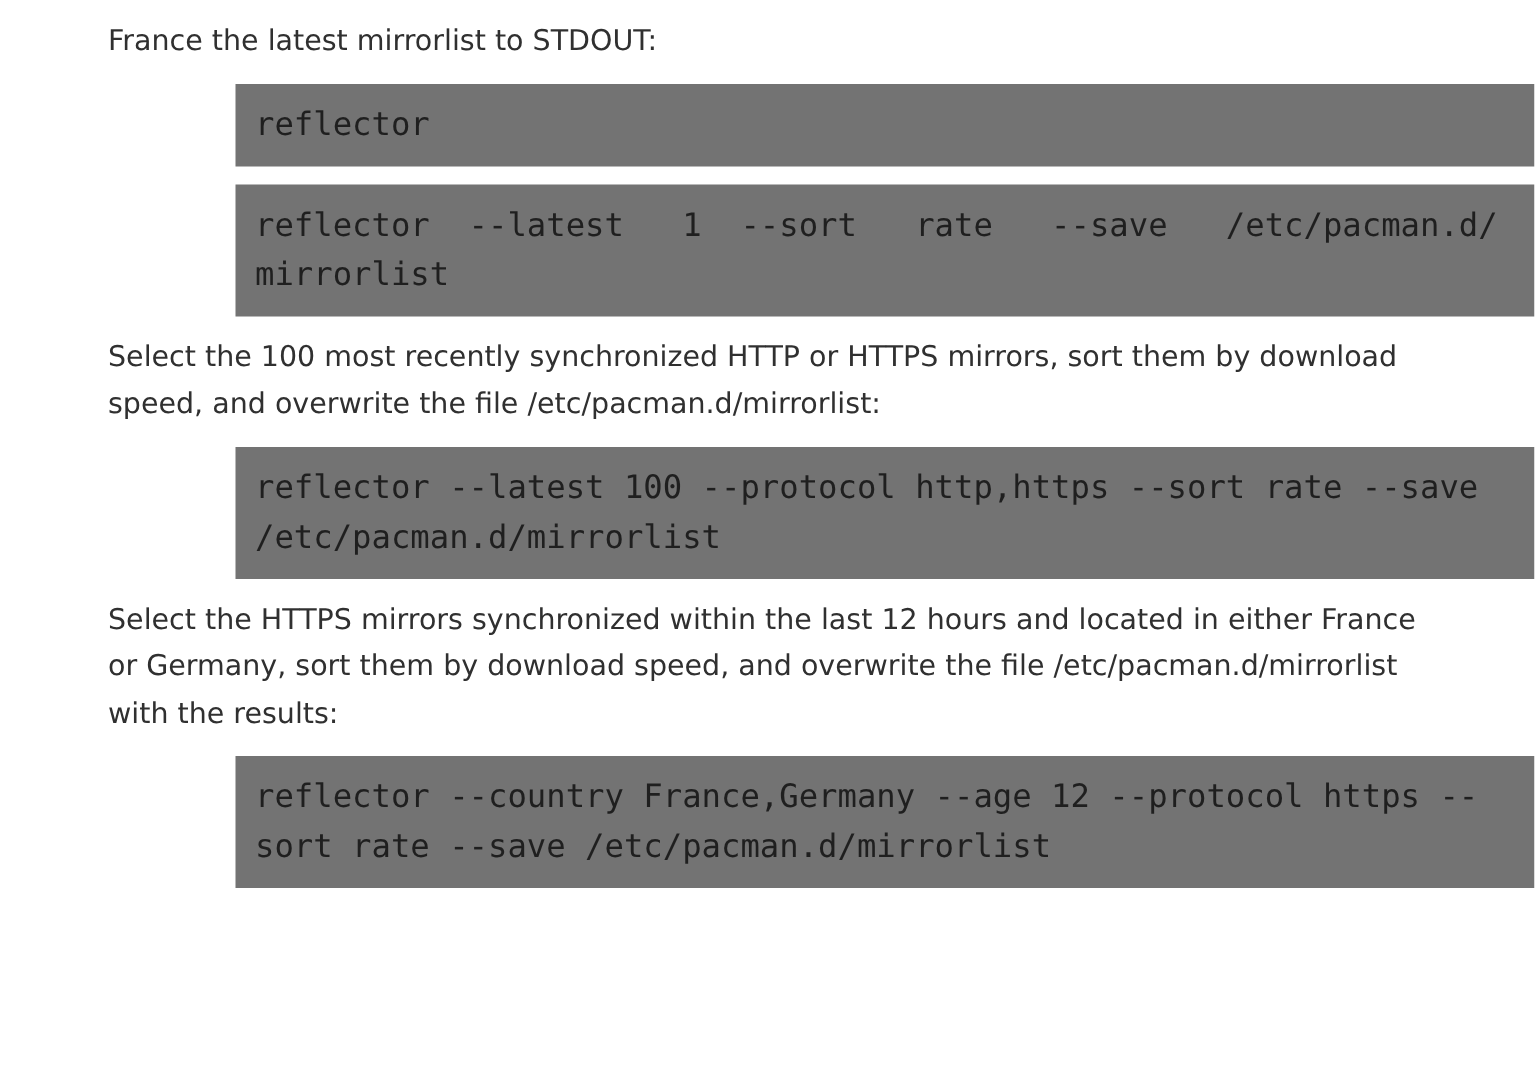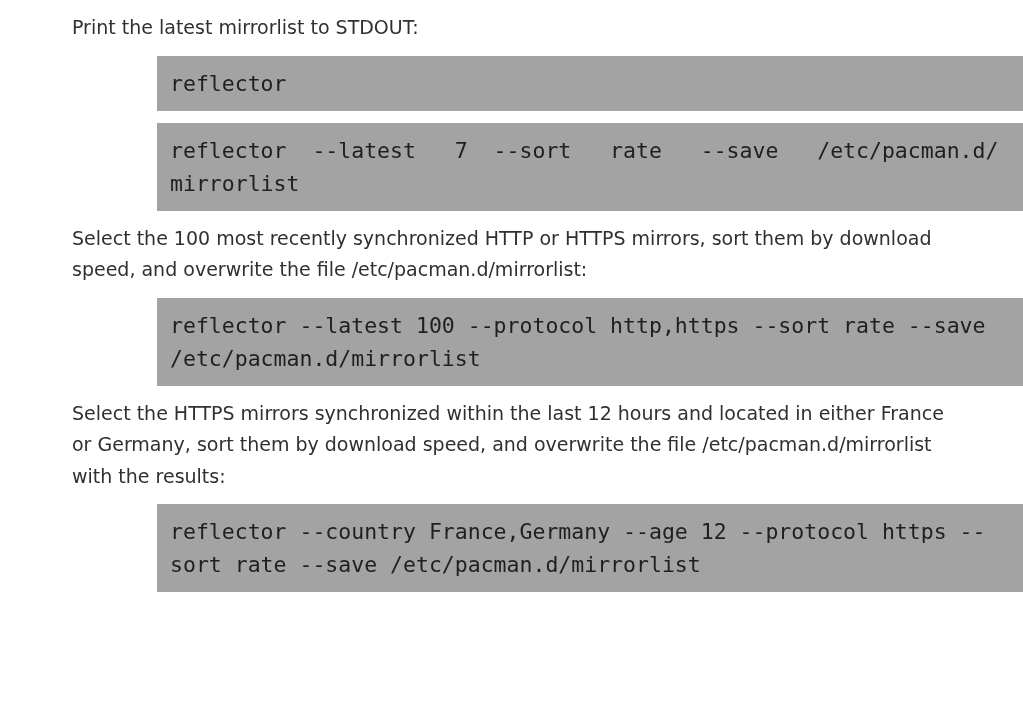--- a/index.html
+++ b/index.html
@@ -27,43 +27,43 @@
     padding-bottom: 4px;
   }
   p.example-desc {
     font-size: 19px;
     line-height: 31.5px;
     margin: 12px 0 12px 72px;
     white-space: pre;
     color: #303030;
   }
   pre.example-code {
-    background: #a3a3a3;
+    background: #737373;
     margin: 12px 0 12px 157px;
     padding: 11px 0 11px 13px;
     font-family: "DejaVu Sans Mono", monospace;
     font-size: 21.5px;
     line-height: 33px;
     color: #1f1f1f;
     white-space: pre;
     overflow: hidden;
   }
 </style>
 </head>
 <body>
 
 <main>
 
 
   <section>
 
-    <p class="example-desc">Print the latest mirrorlist to STDOUT:</p>
+    <p class="example-desc">France the latest mirrorlist to STDOUT:</p>
     <pre class="example-code">reflector</pre>
 
-    <pre class="example-code">reflector  --latest   7  --sort   rate   --save   /etc/pacman.d/
+    <pre class="example-code">reflector  --latest   1  --sort   rate   --save   /etc/pacman.d/
 mirrorlist</pre>
 
     <p class="example-desc">Select the 100 most recently synchronized HTTP or HTTPS mirrors, sort them by download
 speed, and overwrite the file /etc/pacman.d/mirrorlist:</p>
     <pre class="example-code">reflector --latest 100 --protocol http,https --sort rate --save
 /etc/pacman.d/mirrorlist</pre>
 
     <p class="example-desc">Select the HTTPS mirrors synchronized within the last 12 hours and located in either France
 or Germany, sort them by download speed, and overwrite the file /etc/pacman.d/mirrorlist
 with the results:</p>

